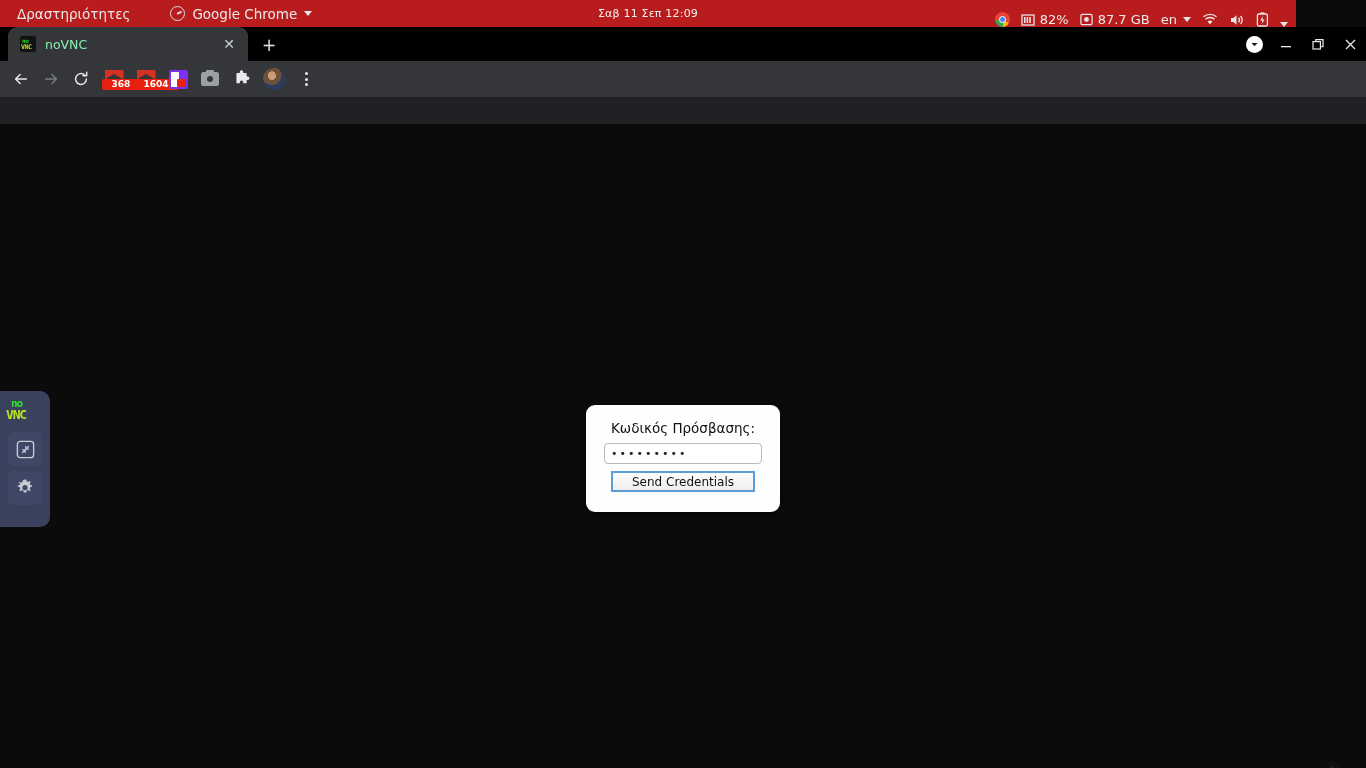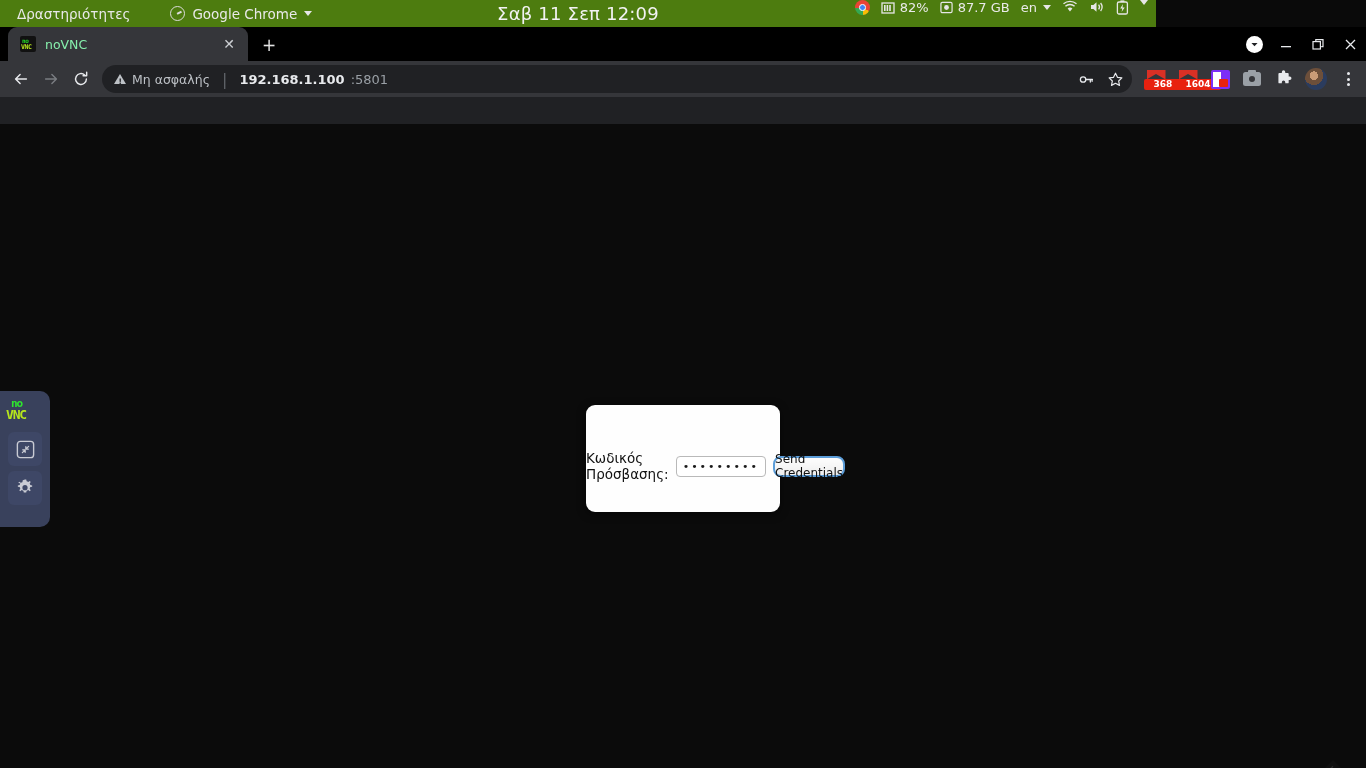--- a/index.html
+++ b/index.html
@@ -6,40 +6,40 @@
   html, body {
     width: 1366px; height: 768px;
     background: #0a0a0a;
     font-family: "DejaVu Sans", "Liberation Sans", sans-serif;
     overflow: hidden;
   }
 
   
   #gnome-bar {
     position: absolute; top: 0; left: 0;
-    width: 1156px; height: 27px;
-    background: #4d7c0f;
+    width: 1296px; height: 27px;
+    background: #b91c1c;
     display: flex; align-items: center;
     color: #e8e8e8; font-size: 13.5px;
   }
   .gb-left { display: flex; align-items: center; gap: 0; padding-left: 8px; }
   .gb-item {
     display: flex; align-items: center; gap: 7px;
     padding: 3px 9px; border-radius: 5px;
     color: #e9e9e9; white-space: nowrap;
   }
   .gb-center {
     position: absolute; left: 0; right: 0; top: 0; height: 27px;
     display: flex; align-items: center; justify-content: center;
     pointer-events: none;
   }
-  .gb-clock { font-size: 18px; color: #f2f2f2; letter-spacing: .2px; }
+  .gb-clock { font-size: 11px; color: #f2f2f2; letter-spacing: .2px; }
   .gb-right {
     position: absolute; right: 8px; top: 0; height: 27px;
-    display: flex; align-items: flex-start; gap: 11px;
+    display: flex; align-items: flex-end; gap: 11px;
   }
   .gb-stat { display: flex; align-items: center; gap: 5px; font-size: 13px; color: #eaeaea; }
   .tri-down {
     width: 0; height: 0; border-left: 4.5px solid transparent;
     border-right: 4.5px solid transparent; border-top: 5px solid #e6e6e6;
     display: inline-block;
   }
   .chrome-dot { width: 15px; height: 15px; border-radius: 50%;
     background: conic-gradient(#ea4335 0 33%, #fbbc05 33% 50%, #34a853 50% 75%, #ea4335 75% 100%);
     position: relative; }
@@ -151,33 +151,33 @@
   #vnc-status-ico {
     position: absolute; right: 22px; bottom: 14px; width: 22px; height: 22px;
     opacity: .16;
   }
 
   
   #pw-dialog {
     position: absolute; left: 586px; top: 281px; width: 194px; height: 107px;
     background: #fefefe; border-radius: 9px;
     box-shadow: 0 2px 8px rgba(0,0,0,.55);
-    display: flex; align-items: center;
+    display: flex; flex-direction: column; align-items: center;
     padding-top: 15px; gap: 7px;
     font-family: "DejaVu Sans", "Liberation Sans", sans-serif;
   }
   #pw-label { font-size: 13.5px; color: #111; }
   #pw-input {
     width: 158px; height: 21px; border: 1px solid #b9b9b9; border-radius: 4px;
     background: #fff; color: #1a1a1a; font-size: 11px; padding: 0 6px;
     letter-spacing: 2px; font-family: "DejaVu Sans", sans-serif;
     display: flex; align-items: center;
   }
   #pw-submit {
-    width: 144px; height: 21px; border: 2px solid #5b9dd9; border-radius: 8px;
+    width: 144px; height: 21px; border: 2px solid #5b9dd9; border-radius: 0;
     background: linear-gradient(#fdfdfd, #eeeeee);
     color: #101010; font-size: 12px; font-family: "DejaVu Sans", sans-serif;
     display: flex; align-items: center; justify-content: center;
   }
 </style>
 </head>
 <body>
 
 <div id="gnome-bar">
   <div class="gb-left">
@@ -287,38 +287,20 @@
         <path d="M4 10 H15.5 M11 5 L16 10 L11 15" fill="none" stroke="#7a7d81" stroke-width="1.6" stroke-linecap="round" stroke-linejoin="round"></path>
       </svg>
     </span>
     <span class="nav-btn">
       <svg width="18" height="18" viewBox="0 0 20 20">
         <path d="M16 10 a6 6 0 1 1 -1.9 -4.4" fill="none" stroke="#e8eaed" stroke-width="1.6" stroke-linecap="round"></path>
         <path d="M16.3 2.4 V6.4 H12.3" fill="none" stroke="#e8eaed" stroke-width="1.6" stroke-linecap="round" stroke-linejoin="round"></path>
       </svg>
     </span>
 
-    <div id="omnibox">
-      <span class="omni-left">
-        <span class="warn-tri"></span>
-        <span class="omni-insecure">Μη ασφαλής</span>
-        <span class="omni-sep">|</span>
-        <span class="omni-url">192.168.1.100</span>
-          <span class="omni-port">:5801</span>
-      </span>
-      <span class="omni-right">
-        <svg width="17" height="17" viewBox="0 0 20 20">
-          <circle cx="6" cy="10" r="3.2" fill="none" stroke="#e8eaed" stroke-width="1.5"></circle>
-          <path d="M9.2 10 H17 M14.5 10 V13 M16.6 10 V12.2" fill="none" stroke="#e8eaed" stroke-width="1.5" stroke-linecap="round"></path>
-        </svg>
-        <svg width="17" height="17" viewBox="0 0 20 20">
-          <path d="M10 2.6 L12.3 7.4 L17.5 8.1 L13.7 11.7 L14.7 16.9 L10 14.4 L5.3 16.9 L6.3 11.7 L2.5 8.1 L7.7 7.4 Z" fill="none" stroke="#e8eaed" stroke-width="1.4" stroke-linejoin="round"></path>
-        </svg>
-      </span>
-    </div>
 
     <div id="ext-area">
       <span class="ext">
         <span class="gmail-ico">
           <span class="gmail-env red"></span>
           <span class="gmail-badge">368</span>
         </span>
       </span>
       <span class="ext">
         <span class="gmail-ico">

